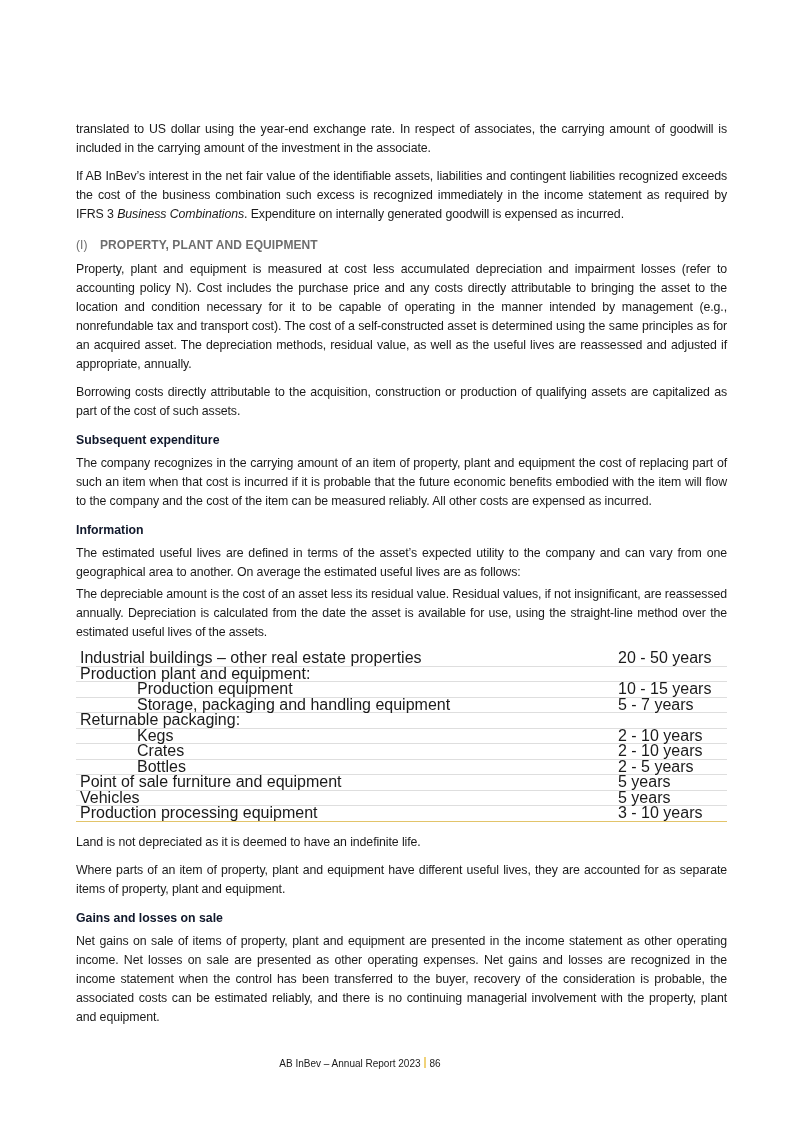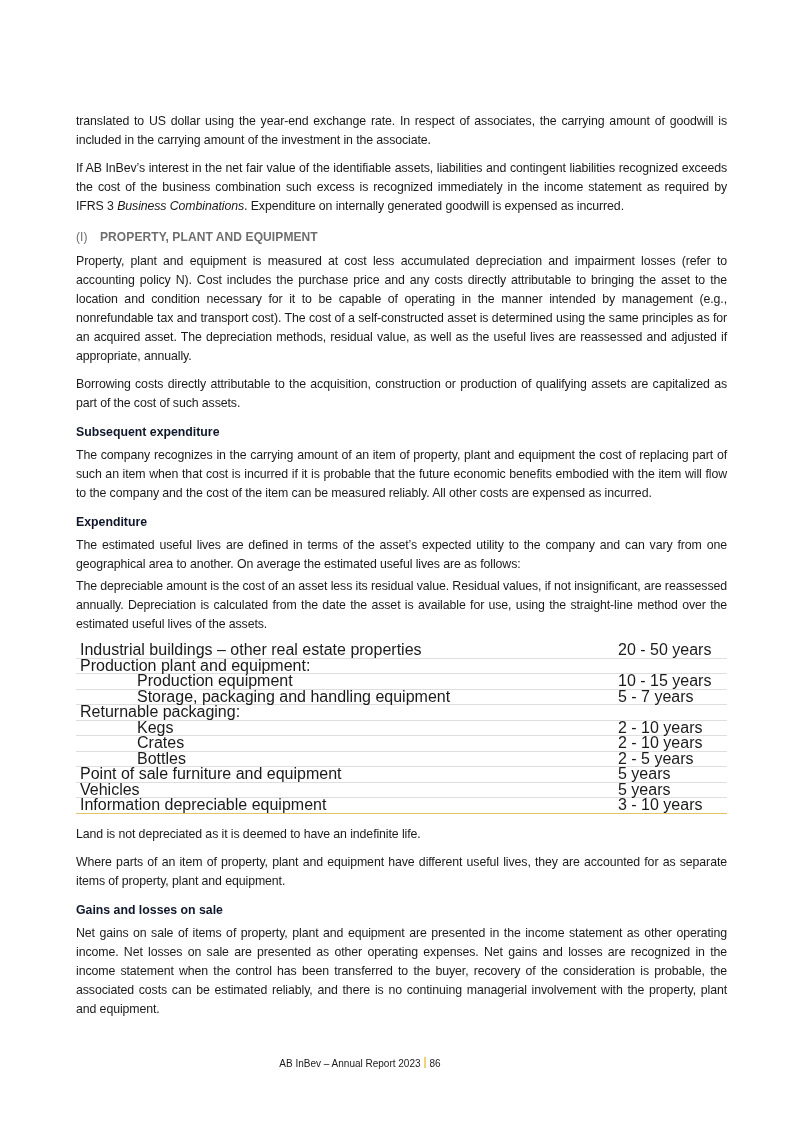--- a/index.html
+++ b/index.html
@@ -1,20 +1,20 @@
 <!DOCTYPE html>
 <html><head>
   <meta charset="utf-8">
   <style>
     html, body { margin: 0; padding: 0; background: #ffffff; }
     body {
       width: 793px; height: 1121px; position: relative; overflow: hidden;
       font-family: "Liberation Sans", sans-serif; color: #1a1a1a;
     }
-    .page { position: absolute; left: 76px; top: 112px; width: 651px; }
+    .page { position: absolute; left: 76px; top: 120px; width: 651px; }
     p.body {
       margin: 0 0 9px 0; font-size: 12.35px; line-height: 19px;
       text-align: justify; letter-spacing: -0.1px;
     }
     h2.section {
       margin: 14px 0 8px 0; font-size: 12px; font-weight: bold;
       color: #6e6e6e; letter-spacing: 0.1px;
     }
     h2.section .num { font-weight: normal; display: inline-block; width: 24px; }
     h3.sub {
@@ -50,21 +50,21 @@
   <p class="body"><span>If AB InBev’s interest in the net fair value of the identifiable assets, liabilities and contingent liabilities recognized exceeds the cost of the business combination such excess is recognized immediately in the income statement as required by IFRS 3 </span><i>Business Combinations</i><span>. Expenditure on internally generated goodwill is expensed as incurred.</span></p>
 
   <h2 class="section"><span class="num">(I)</span><span>PROPERTY, PLANT AND EQUIPMENT</span></h2>
 
   <p class="body">Property, plant and equipment is measured at cost less accumulated depreciation and impairment losses (refer to accounting policy N). Cost includes the purchase price and any costs directly attributable to bringing the asset to the location and condition necessary for it to be capable of operating in the manner intended by management (e.g., nonrefundable tax and transport cost). The cost of a self-constructed asset is determined using the same principles as for an acquired asset. The depreciation methods, residual value, as well as the useful lives are reassessed and adjusted if appropriate, annually.</p>
   <p class="body">Borrowing costs directly attributable to the acquisition, construction or production of qualifying assets are capitalized as part of the cost of such assets.</p>
 
   <h3 class="sub">Subsequent expenditure</h3>
   <p class="body">The company recognizes in the carrying amount of an item of property, plant and equipment the cost of replacing part of such an item when that cost is incurred if it is probable that the future economic benefits embodied with the item will flow to the company and the cost of the item can be measured reliably. All other costs are expensed as incurred.</p>
 
-  <h3 class="sub">Expenditure</h3>
+  <h3 class="sub">Information</h3>
   <p class="body" style="margin-bottom:3px">The estimated useful lives are defined in terms of the asset’s expected utility to the company and can vary from one geographical area to another. On average the estimated useful lives are as follows:</p>
   <p class="body">The depreciable amount is the cost of an asset less its residual value. Residual values, if not insignificant, are reassessed annually. Depreciation is calculated from the date the asset is available for use, using the straight-line method over the estimated useful lives of the assets.</p>
 
   <table class="lives">
     <tbody>
       <tr>
           <td class="lbl">Industrial buildings – other real estate properties</td>
           <td class="val">20 - 50 years</td>
         </tr>
       <tr>
@@ -97,21 +97,21 @@
         </tr>
       <tr>
           <td class="lbl">Point of sale furniture and equipment</td>
           <td class="val">5 years</td>
         </tr>
       <tr>
           <td class="lbl">Vehicles</td>
           <td class="val">5 years</td>
         </tr>
       <tr>
-          <td class="lbl">Information depreciable equipment</td>
+          <td class="lbl">Production processing equipment</td>
           <td class="val">3 - 10 years</td>
         </tr>
     </tbody>
   </table>
 
   <p class="body">Land is not depreciated as it is deemed to have an indefinite life.</p>
   <p class="body">Where parts of an item of property, plant and equipment have different useful lives, they are accounted for as separate items of property, plant and equipment.</p>
 
   <h3 class="sub">Gains and losses on sale</h3>
   <p class="body">Net gains on sale of items of property, plant and equipment are presented in the income statement as other operating income. Net losses on sale are presented as other operating expenses. Net gains and losses are recognized in the income statement when the control has been transferred to the buyer, recovery of the consideration is probable, the associated costs can be estimated reliably, and there is no continuing managerial involvement with the property, plant and equipment.</p>

